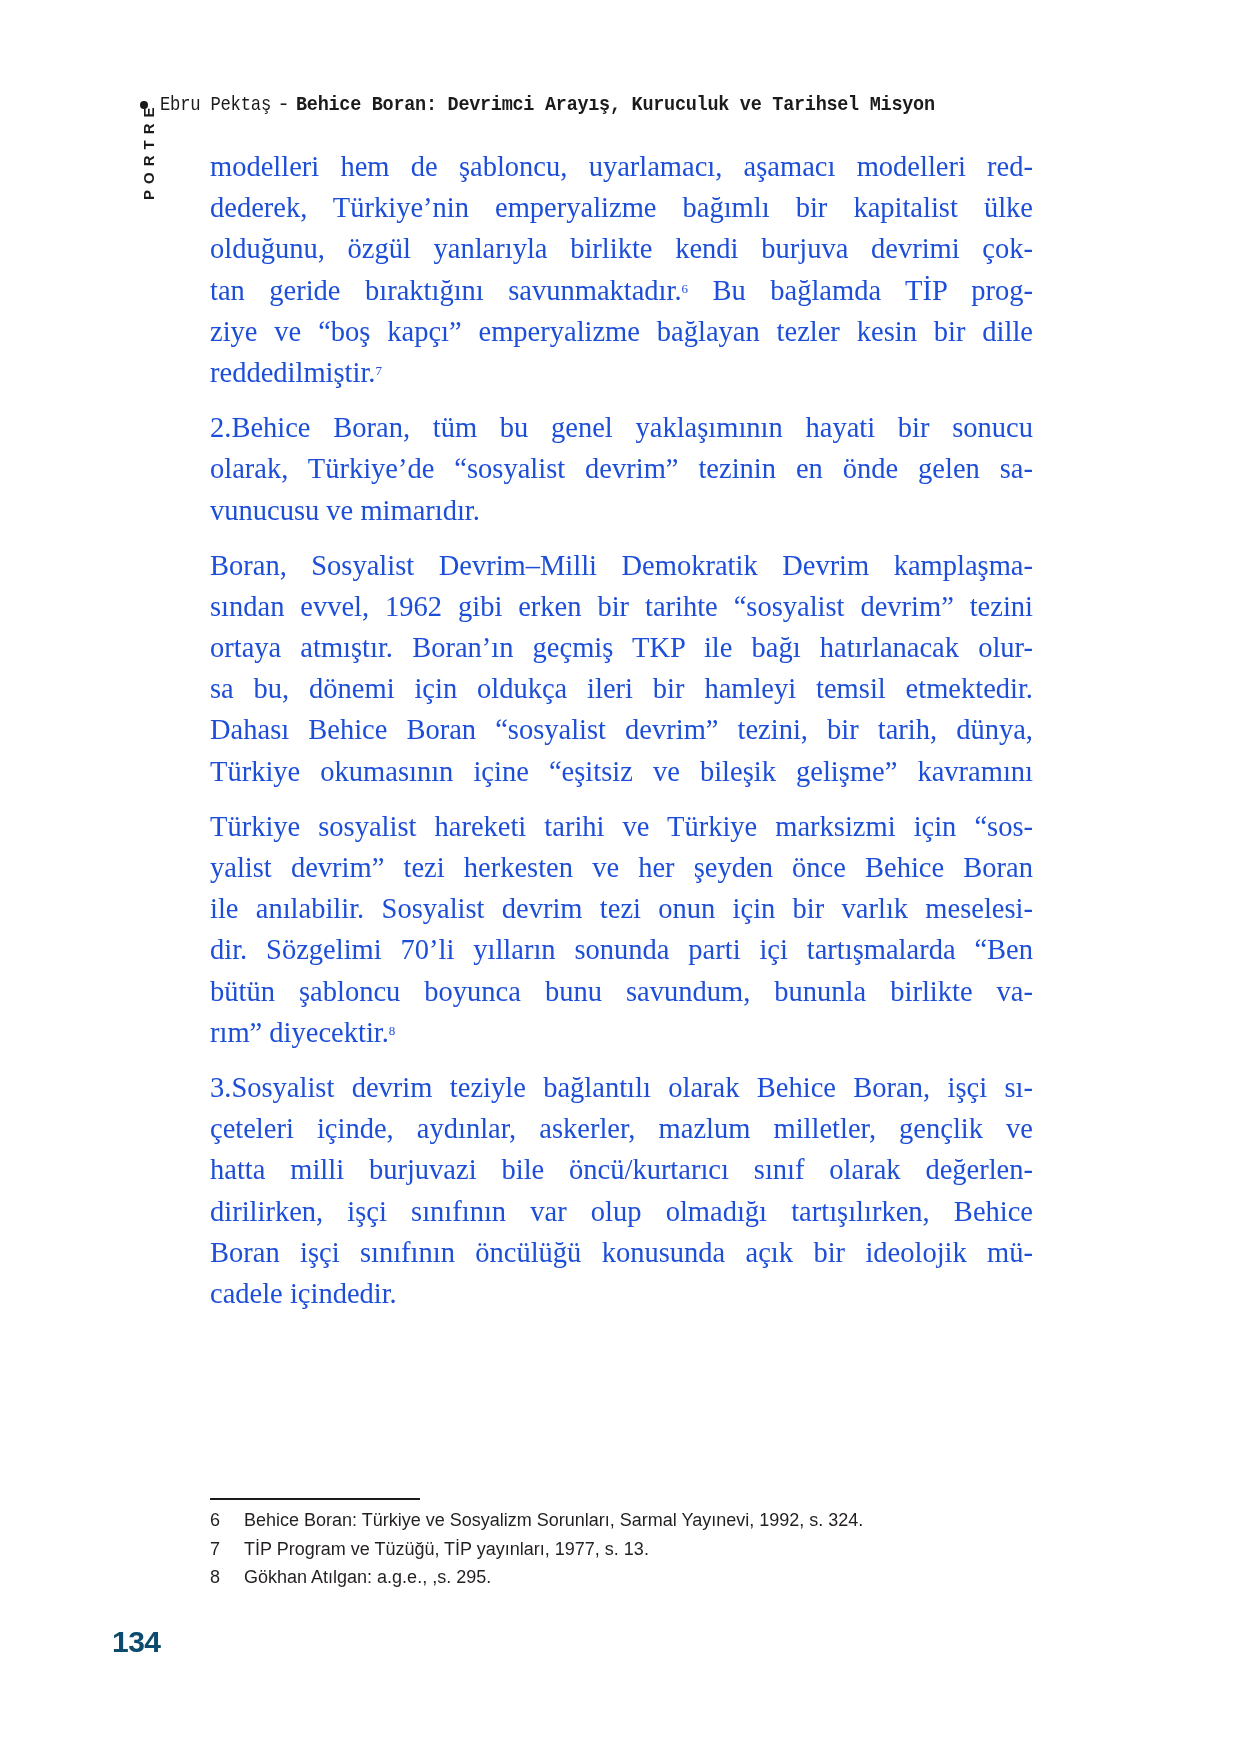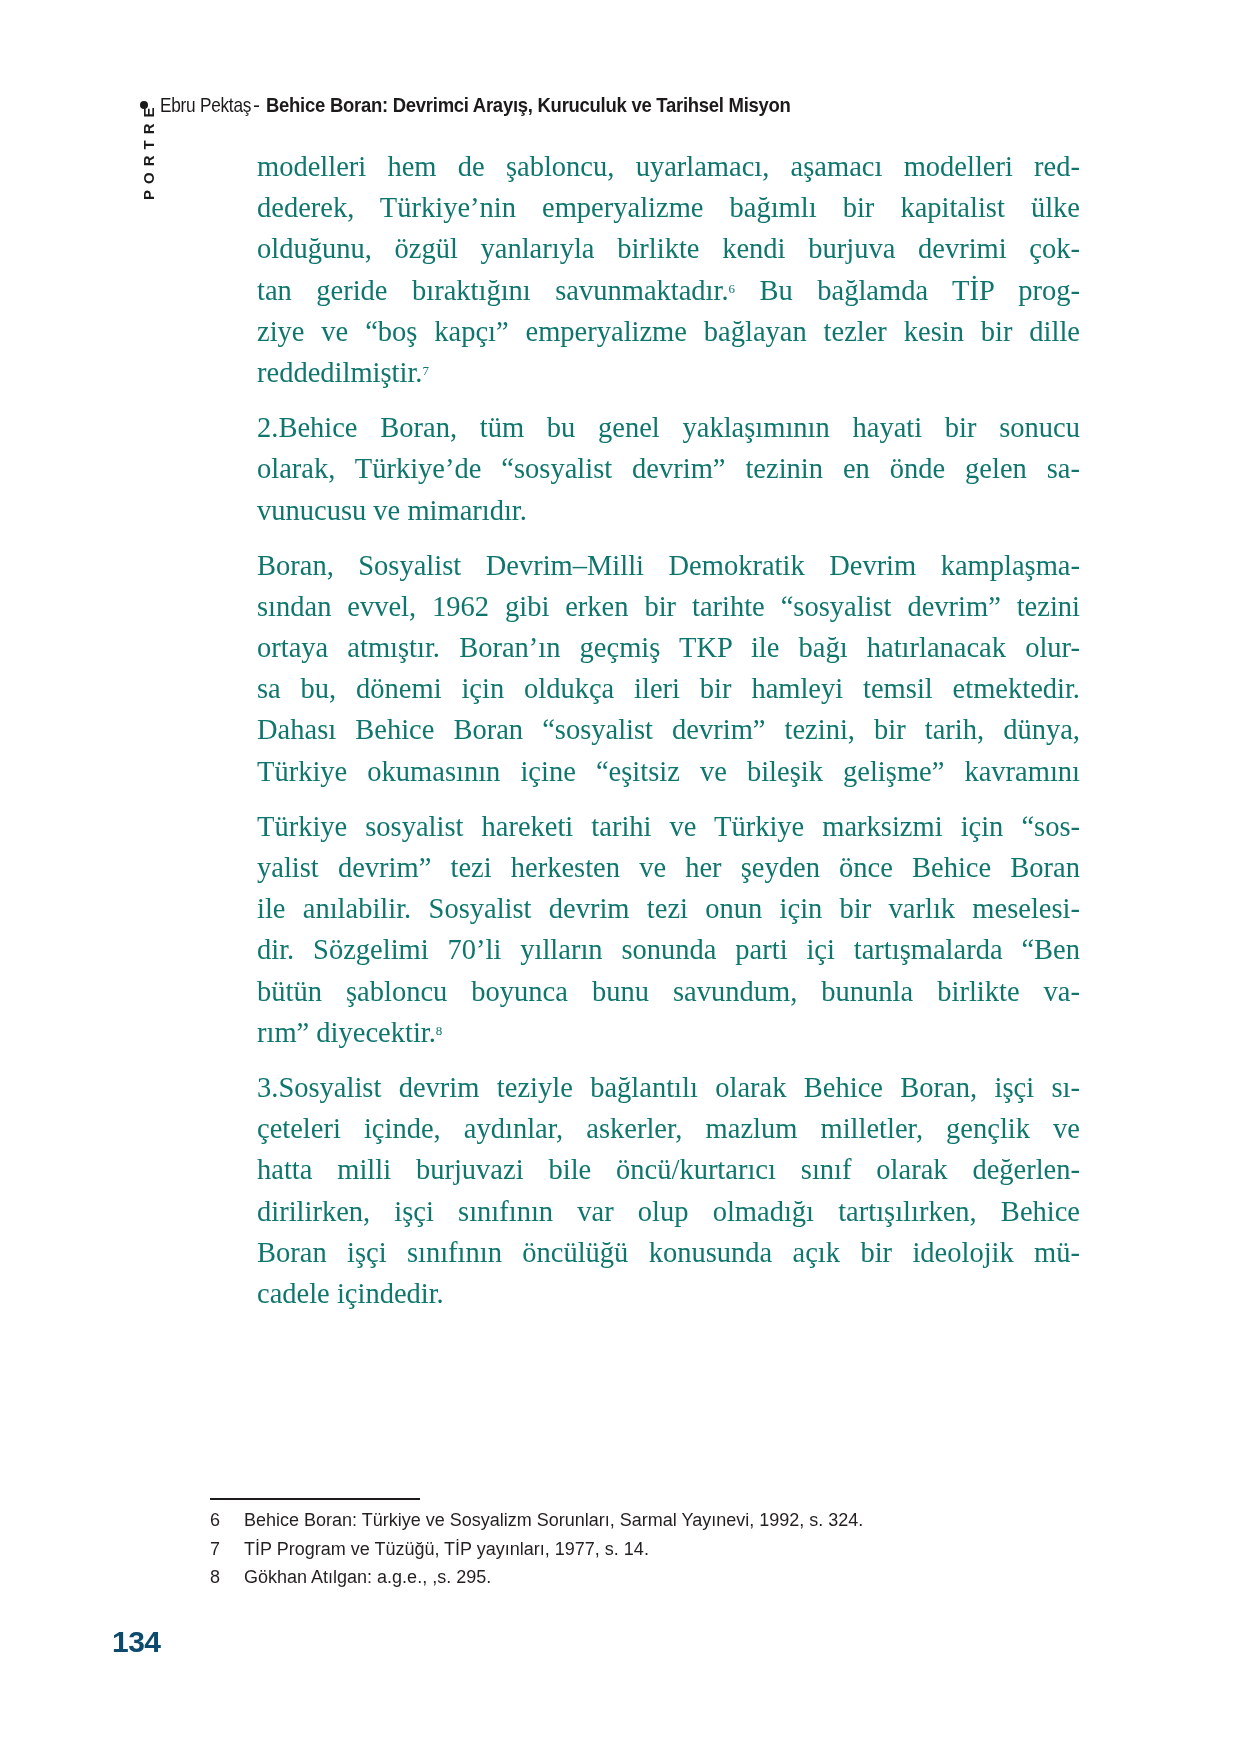--- a/index.html
+++ b/index.html
@@ -1,40 +1,40 @@
 <!DOCTYPE html>
 <html><head>
 <meta charset="utf-8">
 <style>
   html, body { margin: 0; padding: 0; background: #ffffff; }
   body { width: 1241px; height: 1754px; position: relative; overflow: hidden; color: #231f20; }
 
   .running-header {
     position: absolute; left: 140px; top: 92px;
     display: flex; align-items: center;
-    font-family: Liberation Sans, sans-serif;
+    font-family: Liberation Mono, monospace;
     font-size: 21px; line-height: 26px; letter-spacing: -0.3px;
     color: #1c1a1b;
   }
   .running-header .bullet { width: 8px; height: 8px; border-radius: 50%; background: #1c1a1b; margin-right: 12px; }
   .running-header .author { font-weight: normal; transform: scaleX(0.82); transform-origin: left center; display: inline-block; margin-right: -18px; }
   .running-header .sep { margin: 0 6px 0 0; }
   .running-header .title { font-weight: bold; transform: scaleX(0.88); transform-origin: left center; display: inline-block; }
 
   .side-label {
     position: absolute; left: 140px; top: 200px;
     transform-origin: left top; transform: rotate(-90deg);
     font-family: "Liberation Sans", sans-serif; font-weight: bold;
     font-size: 15px; letter-spacing: 6px; color: #1c1a1b; white-space: nowrap;
   }
 
   .body-text {
     position: absolute; left: 210px; top: 146px; width: 823px;
     font-family: "Liberation Serif", serif;
-    font-size: 28.5px; line-height: 41.2px; color: #0f766e; margin-left: 47px;
+    font-size: 28.5px; line-height: 41.2px; color: #1d4ed8;
   }
   .para { margin: 0 0 14px 0; }
   .line { display: block; text-align: justify; text-align-last: justify; white-space: nowrap; height: 41.2px; }
   .line.last { text-align: right; text-align-last: left; }
   sup.fn { font-size: 13px; vertical-align: top; position: relative; top: -2px; }
 
   .fn-rule { position: absolute; left: 210px; top: 1498px; width: 210px; height: 2px; background: #1c1a1b; }
 
   .footnotes {
     position: absolute; left: 210px; top: 1506px; width: 823px;
@@ -107,21 +107,21 @@
 
 <div class="fn-rule"></div>
 
 <div class="footnotes">
   <div class="fn-item">
     <span class="fn-num">6</span>
     <span>Behice Boran: Türkiye ve Sosyalizm Sorunları, Sarmal Yayınevi, 1992, s. 324.</span>
   </div>
   <div class="fn-item">
     <span class="fn-num">7</span>
-    <span>TİP Program ve Tüzüğü, TİP yayınları, 1977, s. 14.</span>
+    <span>TİP Program ve Tüzüğü, TİP yayınları, 1977, s. 13.</span>
   </div>
   <div class="fn-item">
     <span class="fn-num">8</span>
     <span>Gökhan Atılgan: a.g.e., ,s. 295.</span>
   </div>
 </div>
 
 <div class="page-number">134</div>
 
 </body></html>

